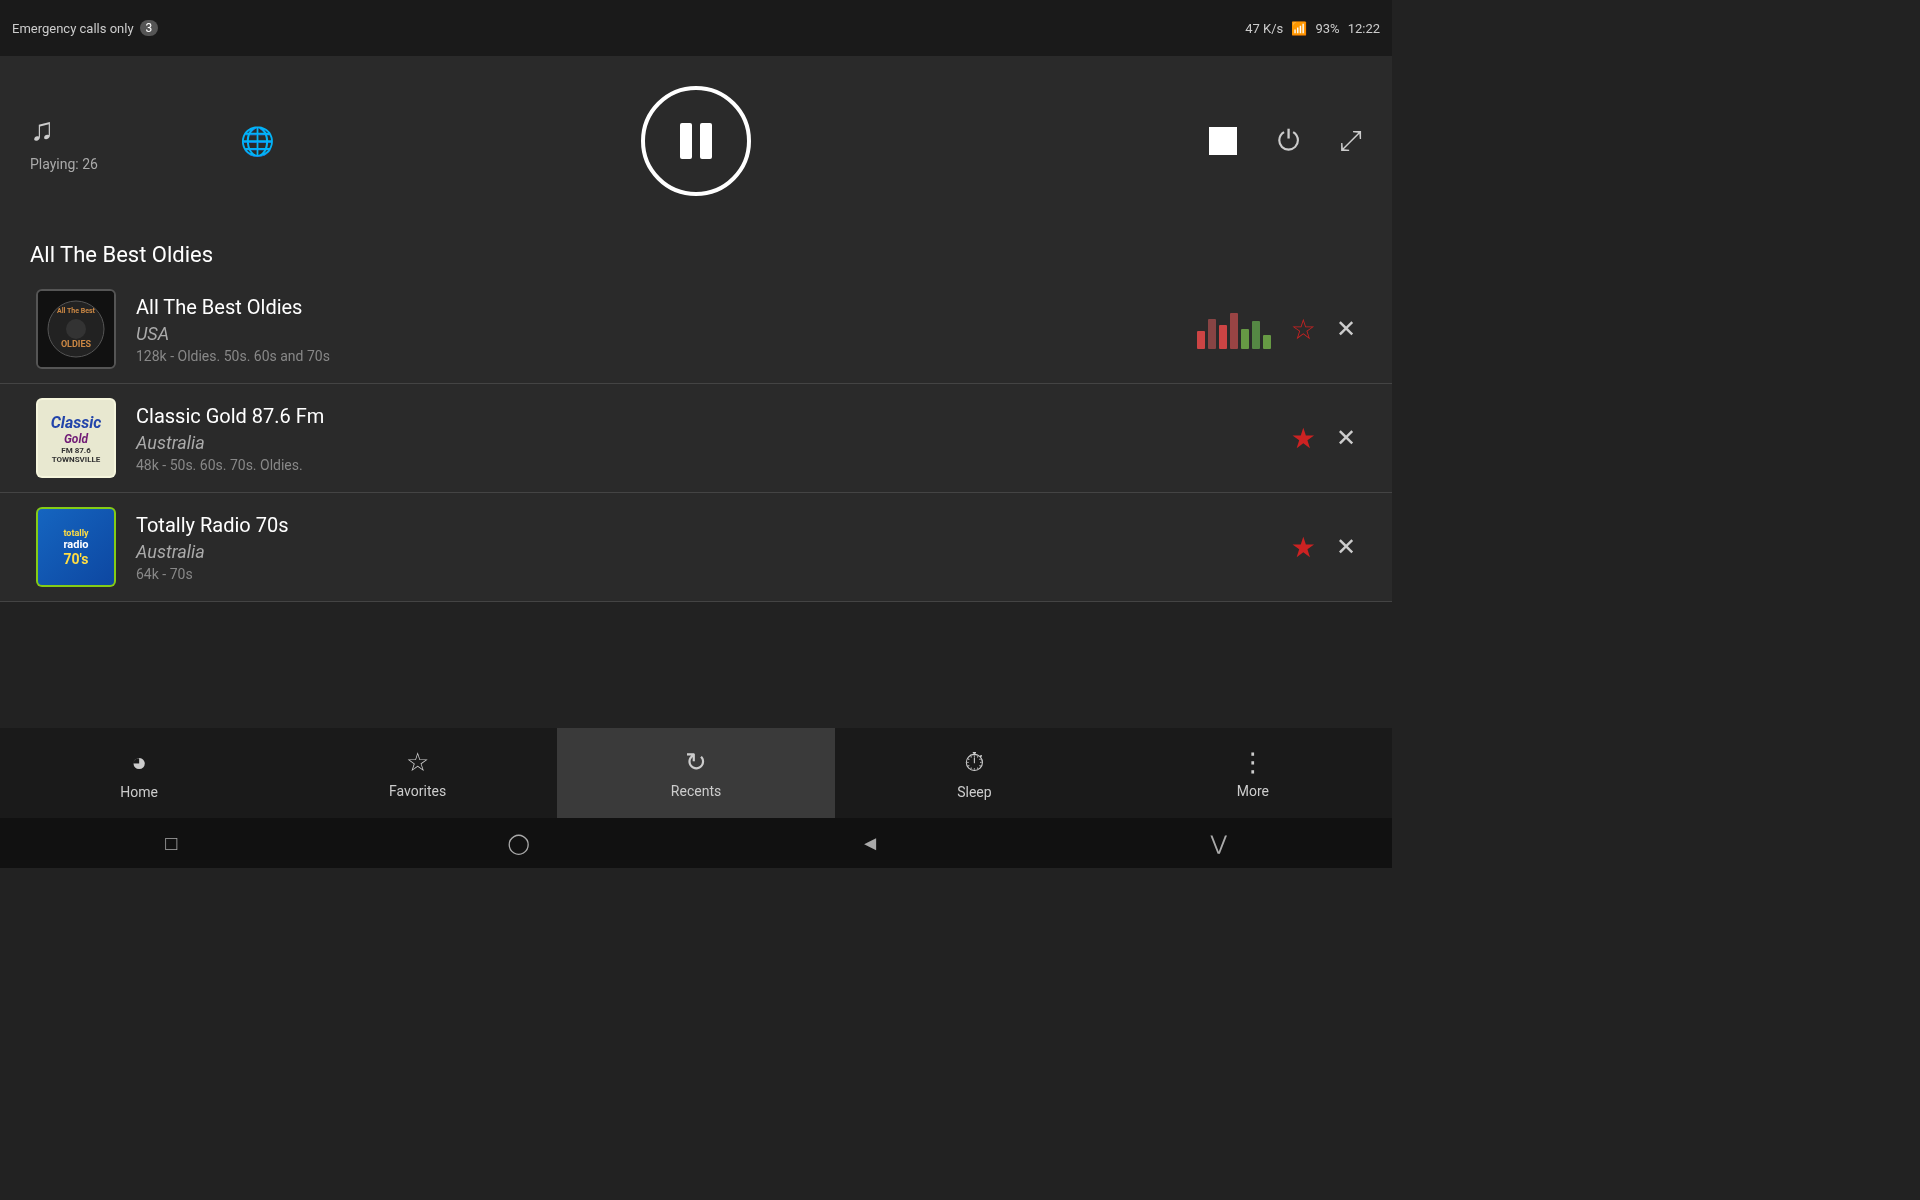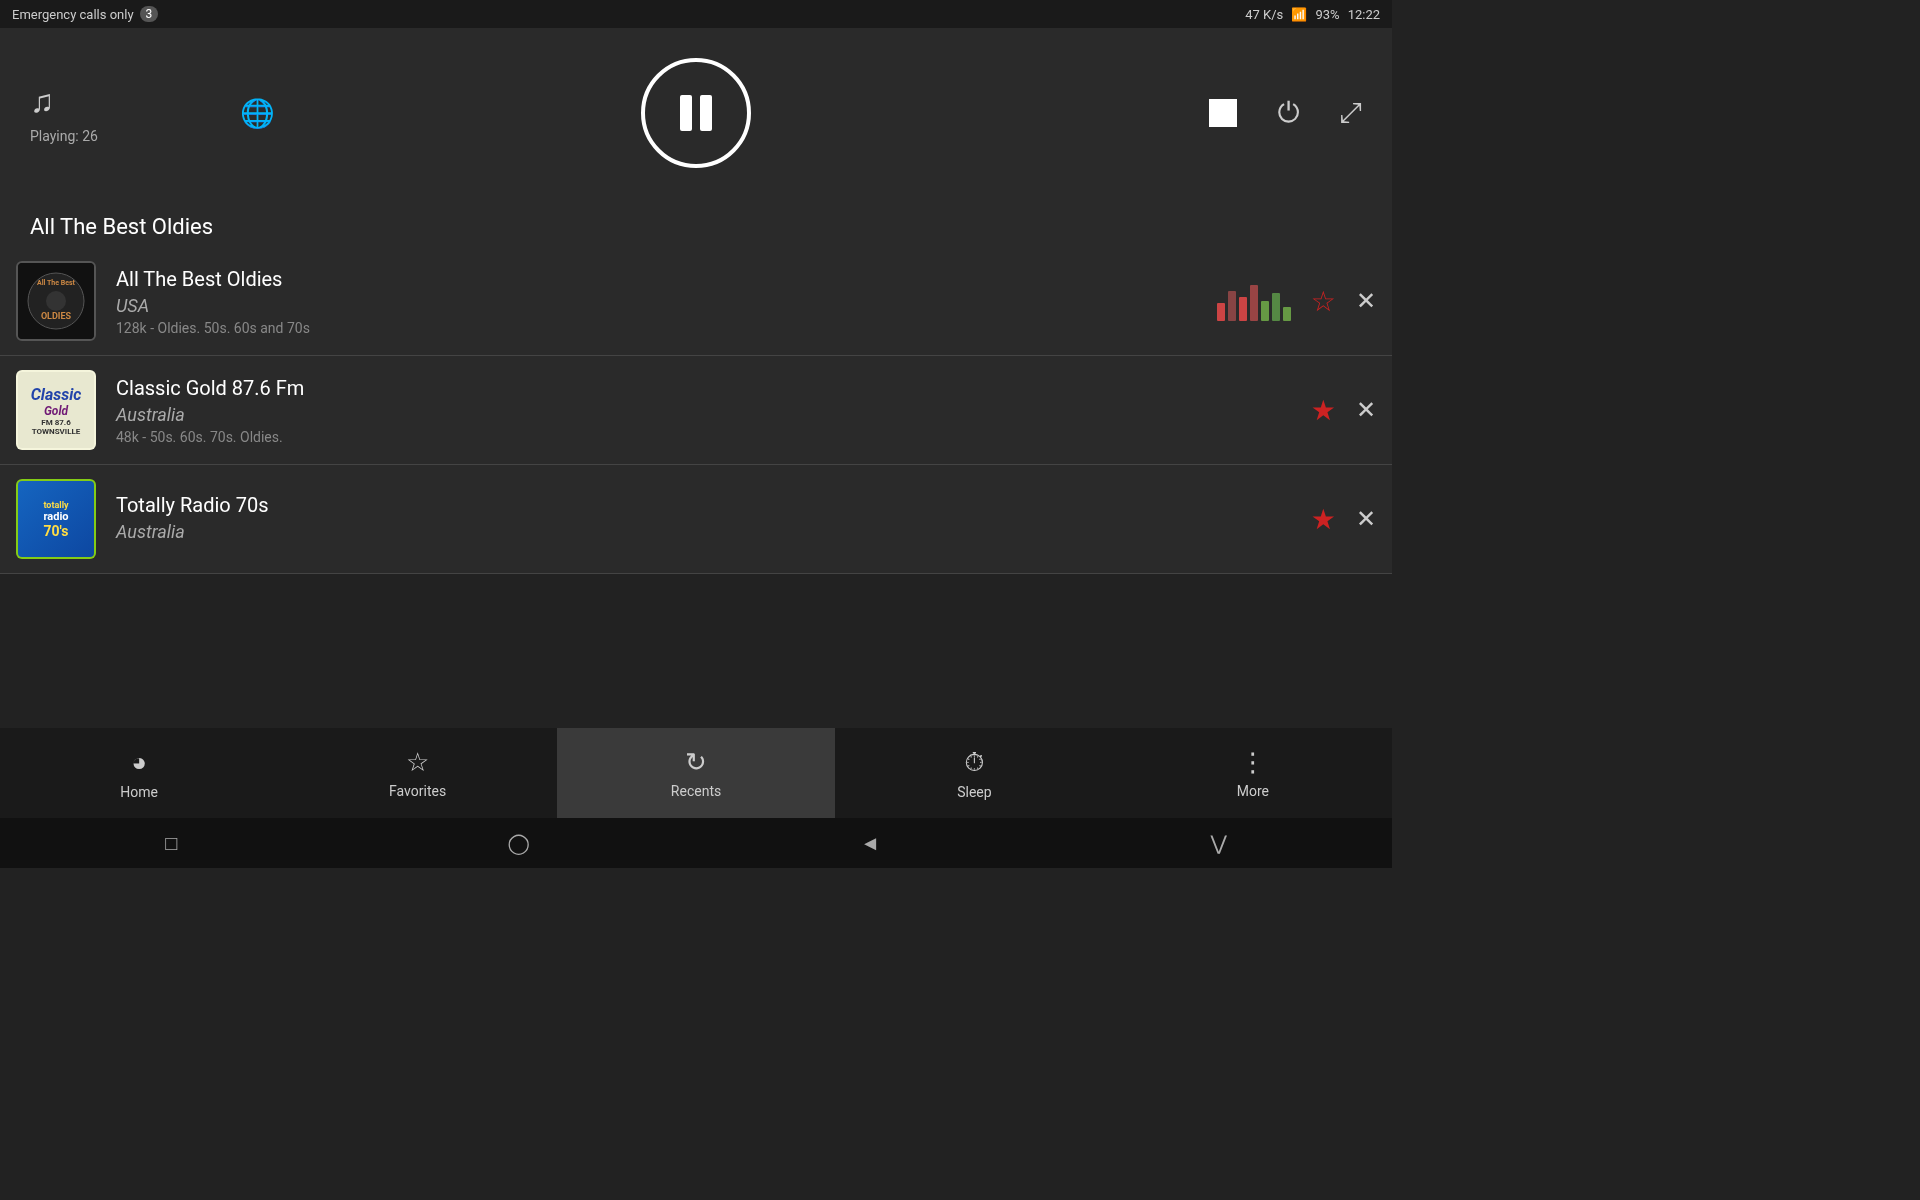--- a/index.html
+++ b/index.html
@@ -8,21 +8,21 @@
       height: 868px;
       background: #222222;
       font-family: 'Roboto', Arial, sans-serif;
       color: #ffffff;
       overflow: hidden;
       position: relative;
     }
 
     
     #status-bar {
-      height: 28px;
+      height: 56px;
       background: #1a1a1a;
       display: flex;
       align-items: center;
       justify-content: space-between;
       padding: 0 12px;
       font-size: 13px;
       color: #cccccc;
     }
     #status-bar .left {
       display: flex;
@@ -129,21 +129,21 @@
       color: #ffffff;
     }
 
     
     #station-list {
       background: #2a2a2a;
     }
     .station-item {
       display: flex;
       align-items: center;
-      padding: 14px 16px;
+      padding: 14px 36px;
       border-bottom: 1px solid #444444;
       cursor: pointer;
       min-height: 90px;
     }
     .station-logo {
       width: 80px;
       height: 80px;
       border-radius: 6px;
       margin-right: 20px;
       flex-shrink: 0;
@@ -411,20 +411,21 @@
     <div class="station-logo logo-totally">
       <div class="totally-logo-inner">
         <span class="t-totally">totally</span>
         <span class="t-radio">radio</span>
         <span class="t-70s">70's</span>
       </div>
     </div>
     <div class="station-info">
       <div class="station-name">Totally Radio 70s</div>
       <div class="station-country">Australia</div>
+      <div class="station-desc">64k - 70s</div>
     </div>
     <div class="station-actions">
       <span class="star-btn">★</span>
       <span class="close-btn">✕</span>
     </div>
   </div>
 
 </div>
 
 <div id="bottom-nav">

